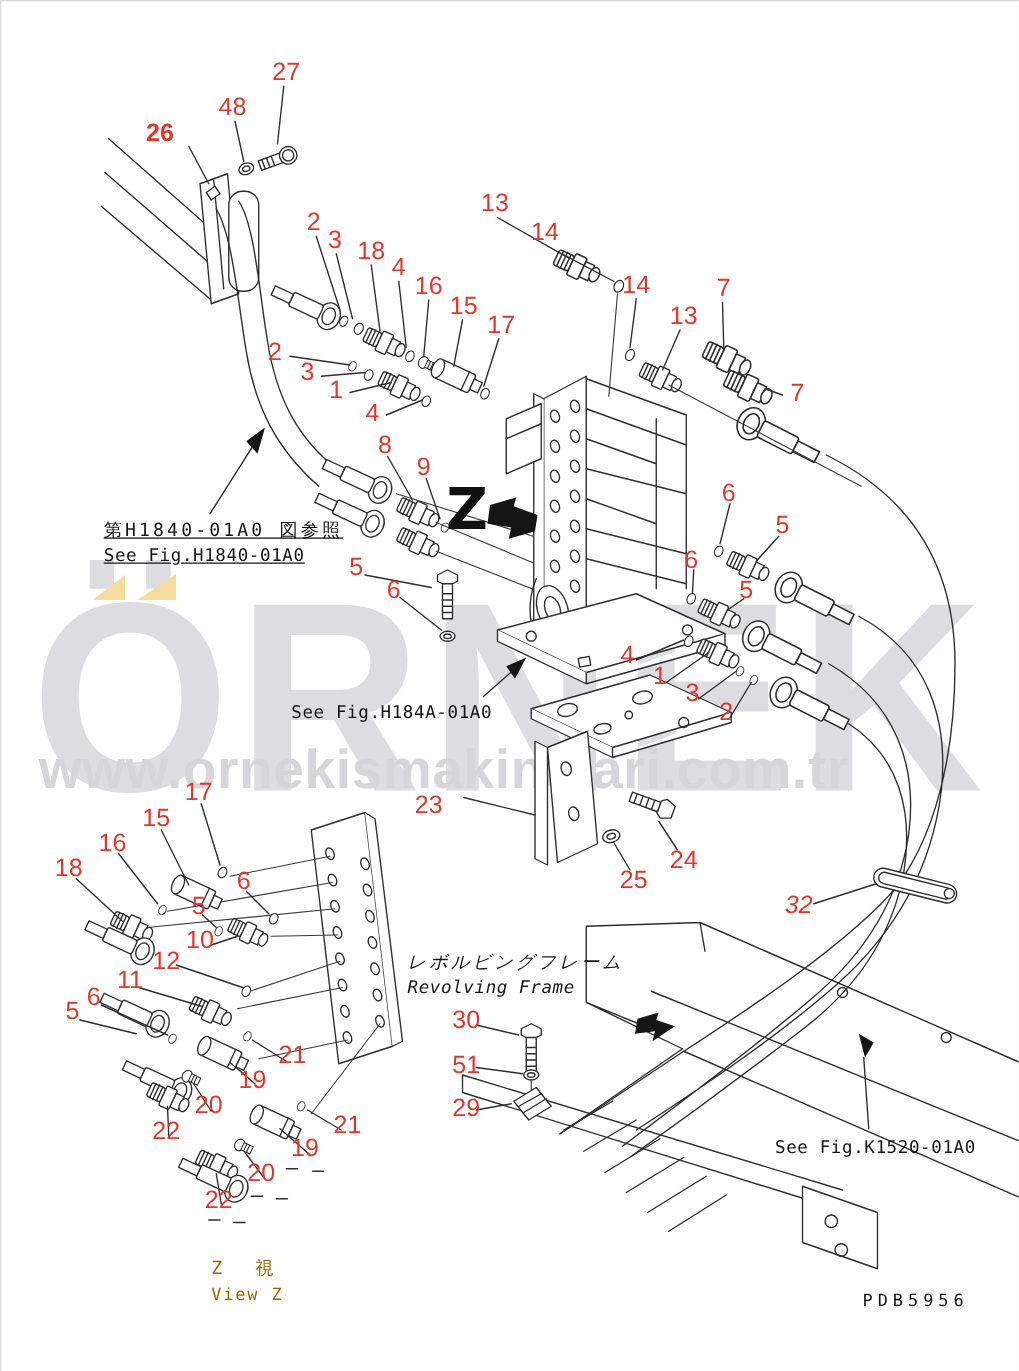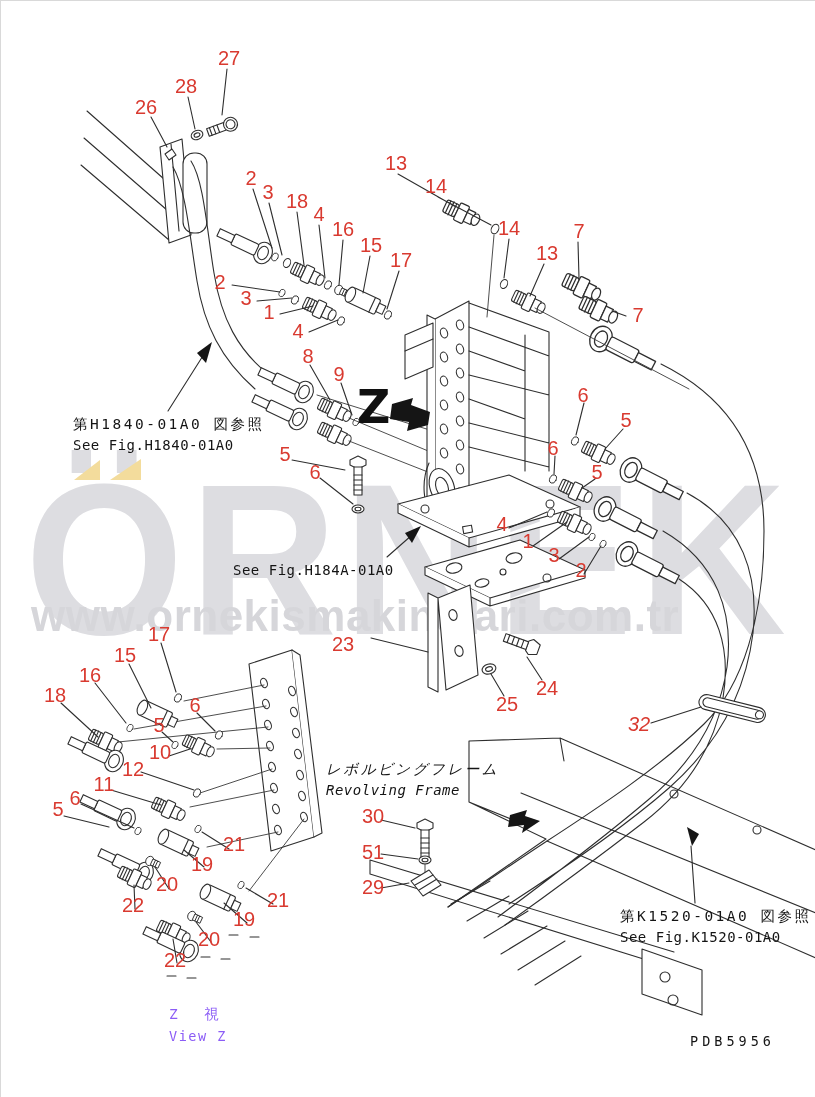--- a/index.html
+++ b/index.html
@@ -12,21 +12,21 @@
   .wm-url{position:absolute;left:30px;top:590px;font-size:44px;font-weight:800;color:#d6d6da;
           letter-spacing:0.5px;white-space:nowrap}
   .wm-tri{position:absolute;background:var(--wm-accent,#f3dc9c);clip-path:polygon(0 100%,100% 0,100% 100%)}
   
   .plabel{position:absolute;transform:translate(-50%,-50%);color:var(--label-red,#d93a30);
           font-size:20px;line-height:1;white-space:nowrap}
   
   .note{position:absolute;color:#141414;font-family:"DejaVu Sans Mono",monospace;white-space:pre}
   .note .jp{font-size:14.5px;letter-spacing:2.5px}
   .note .en{font-size:14px;letter-spacing:0.5px;margin-top:3px}
-  .viewz{position:absolute;left:168px;top:1004px;color:#8b5cf6;font-family:"DejaVu Sans Mono",monospace}
+  .viewz{position:absolute;left:168px;top:1004px;color:#a16207;font-family:"DejaVu Sans Mono",monospace}
   .viewz .jp{font-size:14.5px;letter-spacing:6px}
   .viewz .en{font-size:13.5px;letter-spacing:1.5px;margin-top:4px}
   .doccode{position:absolute;left:689px;top:1032px;color:#141414;font-family:"DejaVu Sans Mono",monospace;
            font-size:13.5px;letter-spacing:4px}
   .zmark{position:absolute;left:356px;top:383px;color:#101010;font-size:46px;font-weight:700;
          font-family:"DejaVu Sans",sans-serif;line-height:1}
   
   svg.art{position:absolute;left:0;top:0}
   svg.art *{stroke:#2e2e2e;stroke-width:1.1;fill:none;stroke-linecap:round;stroke-linejoin:round}
   svg.art .f{fill:#ffffff}
@@ -348,22 +348,22 @@
     </g>
     <g>
       <polygon class="dk" points="509,814 526,809 524,815 539,820 521,832 523,824 507,826"></polygon>
     </g>
   </svg>
 
   <div class="zmark">Z</div>
 
   <div id="labels-layer">
       <span class="plabel" style="left: 228px; top: 57px;">27</span>
-      <span class="plabel" style="left: 185px; top: 85px;">28</span>
-      <span class="plabel" style="left: 145px; top: 106px;">26</span>
+      <span class="plabel" style="left: 185px; top: 85px;">48</span>
+      <span class="plabel" style="left: 127px; top: 106px; font-weight: bold;">26</span>
       <span class="plabel" style="left: 395px; top: 162px;">13</span>
       <span class="plabel" style="left: 435px; top: 185px;">14</span>
       <span class="plabel" style="left: 250px; top: 177px;">2</span>
       <span class="plabel" style="left: 267px; top: 191px;">3</span>
       <span class="plabel" style="left: 296px; top: 200px;">18</span>
       <span class="plabel" style="left: 318px; top: 213px;">4</span>
       <span class="plabel" style="left: 342px; top: 228px;">16</span>
       <span class="plabel" style="left: 370px; top: 244px;">15</span>
       <span class="plabel" style="left: 400px; top: 259px;">17</span>
       <span class="plabel" style="left: 508px; top: 227px;">14</span>
@@ -408,24 +408,24 @@
       <span class="plabel" style="left: 277px; top: 899px;">21</span>
       <span class="plabel" style="left: 243px; top: 918px;">19</span>
       <span class="plabel" style="left: 208px; top: 938px;">20</span>
       <span class="plabel" style="left: 174px; top: 959px;">22</span>
       <span class="plabel" style="left: 372px; top: 815px;">30</span>
       <span class="plabel" style="left: 372px; top: 851px;">51</span>
       <span class="plabel" style="left: 372px; top: 886px;">29</span>
     </div>
 
   <div id="notes-layer">
-      <div class="note" style="left: 72px; top: 414px;"><div class="jp">第H1840-01A0 図参照</div><div class="en">See Fig.H1840-01A0</div></div>
+      <div class="note" style="left: 82px; top: 414px; text-decoration: underline;"><div class="jp">第H1840-01A0 図参照</div><div class="en">See Fig.H1840-01A0</div></div>
       <div class="note" style="left: 232px; top: 558px;"><div class="en">See Fig.H184A-01A0</div></div>
       <div class="note" style="left: 325px; top: 759px; font-style: italic;"><div class="jp">レボルビングフレーム</div><div class="en">Revolving Frame</div></div>
-      <div class="note" style="left: 619px; top: 906px;"><div class="jp">第K1520-01A0 図参照</div><div class="en">See Fig.K1520-01A0</div></div>
+      <div class="note" style="left: 619px; top: 906px;"><div class="en">See Fig.K1520-01A0</div></div>
     </div>
 
   <div class="viewz">
     <div class="jp">Z　視</div>
     <div class="en">View Z</div>
   </div>
 
   <div class="doccode">PDB5956</div>
 </div>
 

